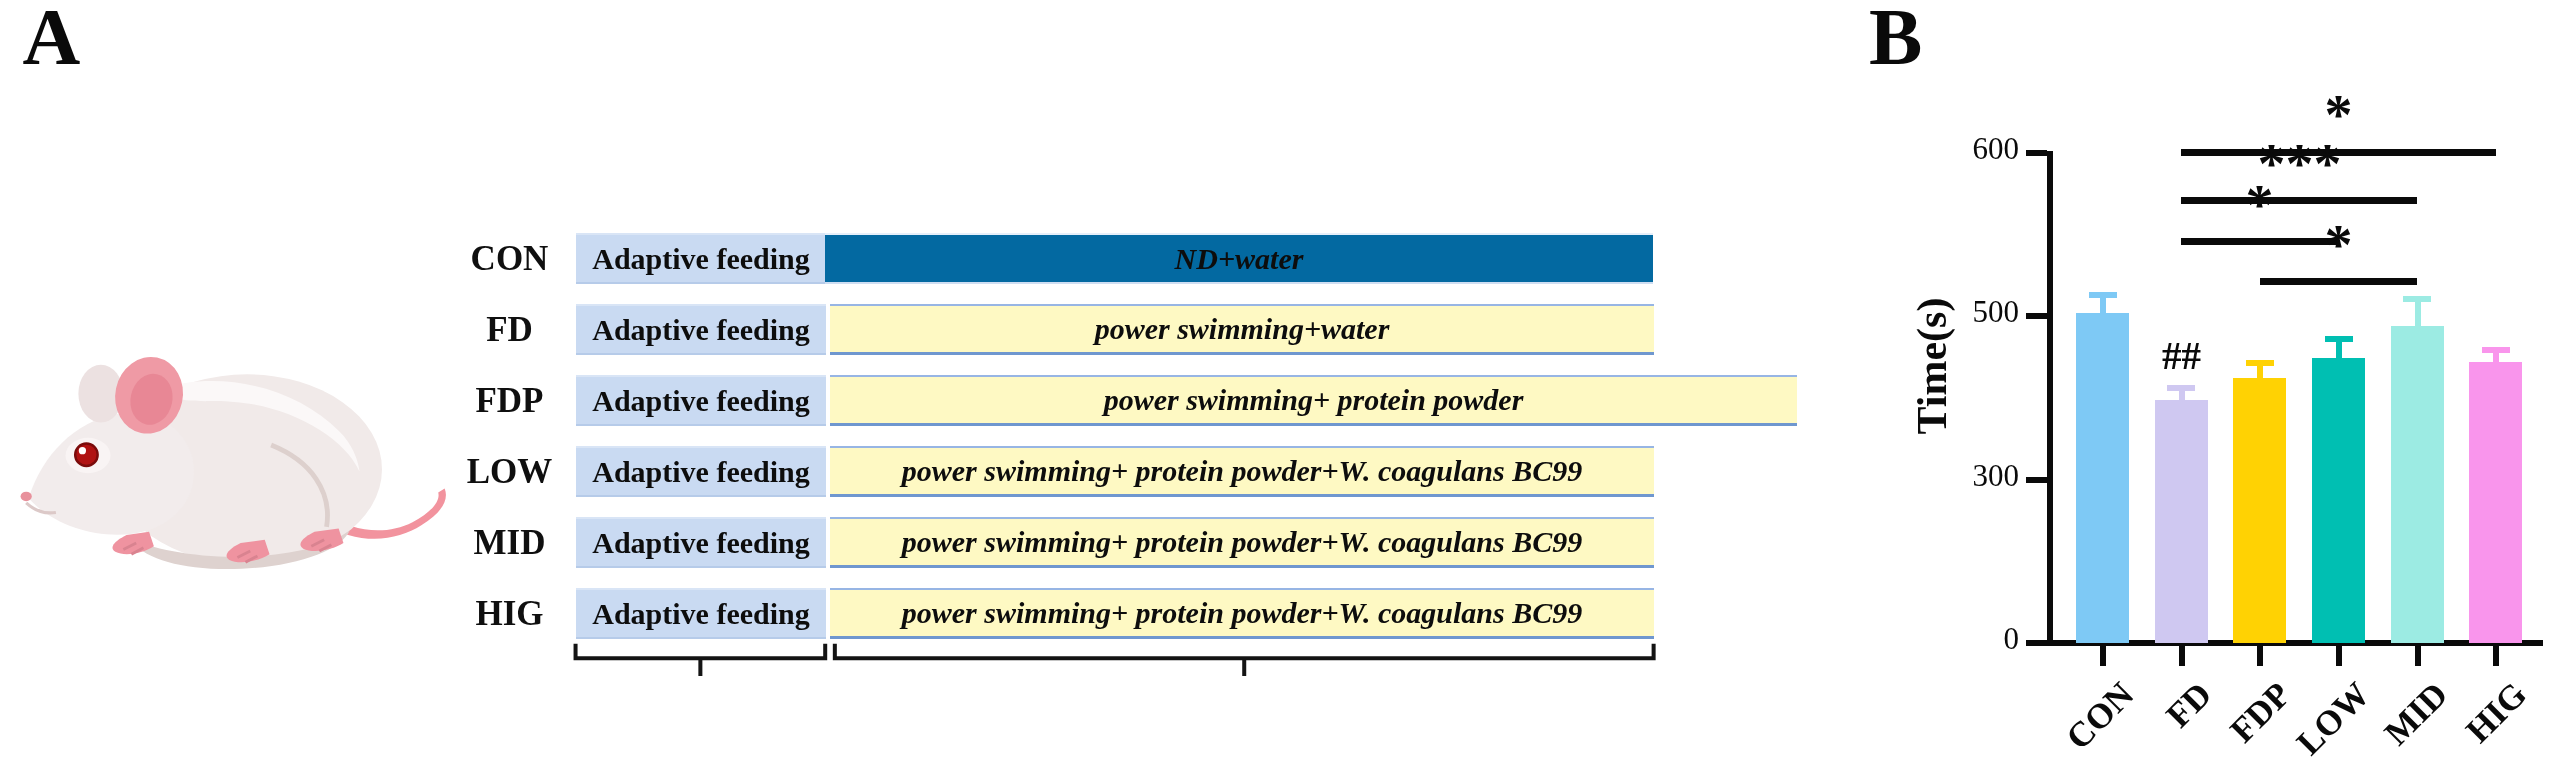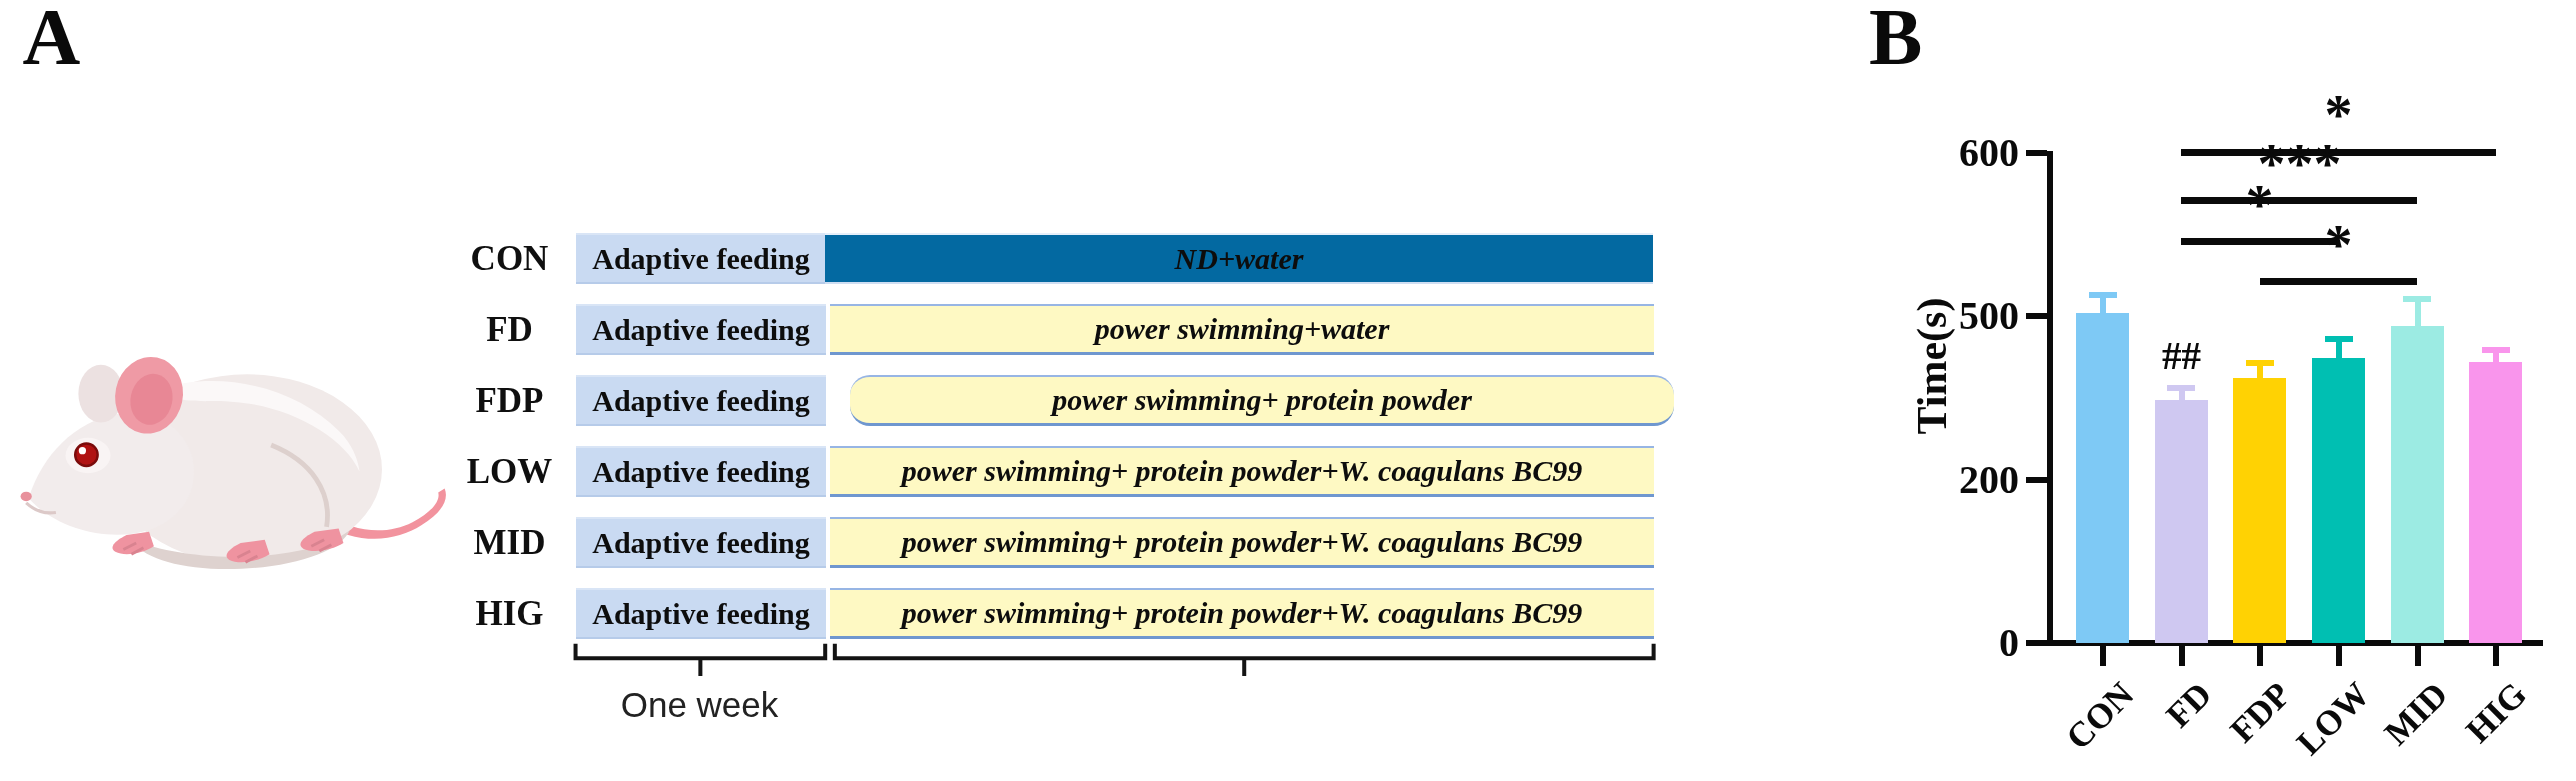--- a/index.html
+++ b/index.html
@@ -55,21 +55,21 @@
   .y-axis-label{
     position:absolute;left:1811px;top:345px;width:241px;text-align:center;
     font-size:42px;font-weight:bold;color:#0a0a0a;line-height:1;
     transform:rotate(-90deg);transform-origin:50% 50%;
   }
   .axis-line,.tickmark,.bar,.err-stem,.err-cap,.sig-line{position:absolute;}
   .axis-line,.tickmark{background:#0a0a0a;}
   .sig-line{background:#0a0a0a;}
   .ytick-label{
     position:absolute;left:1870px;width:149px;text-align:right;
-    font-size:40px;font-weight:bold;color:#0a0a0a;line-height:1;
+    font-size:31px;font-weight:normal;color:#0a0a0a;line-height:1;
   }
   .xcat-label{
     position:absolute;width:144px;text-align:right;
     font-size:35px;font-weight:bold;color:#0a0a0a;line-height:1;
     transform:rotate(-45deg);transform-origin:100% 0%;
   }
   .sig-label{
     position:absolute;width:241px;text-align:center;
     font-size:56px;font-weight:bold;color:#0a0a0a;line-height:1;
   }
@@ -109,46 +109,45 @@
 
   <div id="rows">
       <div class="group-label" style="left: 417px; top: 241px;">CON</div>
       <div class="afbox" style="left: 576px; top: 233px; width: 250px; height: 51px;">Adaptive feeding</div>
       <div class="trbox light" style="left: 825px; top: 233px; width: 828px; height: 51px;">ND+water</div>
       <div class="group-label" style="left: 417px; top: 312px;">FD</div>
       <div class="afbox" style="left: 576px; top: 304px; width: 250px; height: 51px;">Adaptive feeding</div>
       <div class="trbox dark" style="left: 830px; top: 304px; width: 824px; height: 51px;">power swimming+water</div>
       <div class="group-label" style="left: 417px; top: 383px;">FDP</div>
       <div class="afbox" style="left: 576px; top: 375px; width: 250px; height: 51px;">Adaptive feeding</div>
-      <div class="trbox dark" style="left: 850px; top: 375px; width: 824px; height: 51px; border-radius: 20px;">power swimming+ protein powder</div>
+      <div class="trbox dark" style="left: 830px; top: 375px; width: 967px; height: 51px;">power swimming+ protein powder</div>
       <div class="group-label" style="left: 417px; top: 454px;">LOW</div>
       <div class="afbox" style="left: 576px; top: 446px; width: 250px; height: 51px;">Adaptive feeding</div>
       <div class="trbox dark" style="left: 830px; top: 446px; width: 824px; height: 51px;">power swimming+ protein powder+W. coagulans BC99</div>
       <div class="group-label" style="left: 417px; top: 525px;">MID</div>
       <div class="afbox" style="left: 576px; top: 517px; width: 250px; height: 51px;">Adaptive feeding</div>
       <div class="trbox dark" style="left: 830px; top: 517px; width: 824px; height: 51px;">power swimming+ protein powder+W. coagulans BC99</div>
       <div class="group-label" style="left: 417px; top: 596px;">HIG</div>
       <div class="afbox" style="left: 576px; top: 588px; width: 250px; height: 51px;">Adaptive feeding</div>
       <div class="trbox dark" style="left: 830px; top: 588px; width: 824px; height: 51px;">power swimming+ protein powder+W. coagulans BC99</div>
     </div>
 
   <svg style="position:absolute;left:0;top:0;" width="1766" height="782" viewBox="0 0 2200 974">
     <path d="M717,802 L717,820 L1028,820 L1028,802 M872.5,820 L872.5,842" stroke="#141414" stroke-width="5" fill="none"></path>
     <path d="M1040,802 L1040,820 L2060,820 L2060,802 M1550,820 L1550,842" stroke="#141414" stroke-width="5" fill="none"></path>
   </svg>
-  <div class="bracket-label" style="left:531px;top:687px;">One week</div>
 
   <div class="y-axis-label">Time(s)</div>
   <div id="chart">
       <div class="axis-line" style="left: 2047px; top: 151px; width: 5.6px; height: 494px;"></div>
       <div class="axis-line" style="left: 2047px; top: 640px; width: 496px; height: 5.6px;"></div>
       <div class="tickmark" style="left: 2026px; top: 640px; width: 21px; height: 5.6px;"></div>
       <div class="ytick-label" style="top: 623px;">0</div>
       <div class="tickmark" style="left: 2026px; top: 477px; width: 21px; height: 5.6px;"></div>
-      <div class="ytick-label" style="top: 460px;">200</div>
+      <div class="ytick-label" style="top: 460px;">300</div>
       <div class="tickmark" style="left: 2026px; top: 313px; width: 21px; height: 5.6px;"></div>
       <div class="ytick-label" style="top: 296px;">500</div>
       <div class="tickmark" style="left: 2026px; top: 150px; width: 21px; height: 5.6px;"></div>
       <div class="ytick-label" style="top: 133px;">600</div>
       <div class="err-stem" style="left: 2100px; top: 295px; width: 5.6px; height: 20px; background: rgb(126, 201, 245);"></div>
       <div class="err-cap" style="left: 2089px; top: 292px; width: 28px; height: 5.6px; background: rgb(126, 201, 245);"></div>
       <div class="bar" style="left: 2076px; top: 313px; width: 53px; height: 330px; background: rgb(126, 201, 245);"></div>
       <div class="tickmark" style="left: 2100px; top: 645px; width: 5.6px; height: 21px;"></div>
       <div class="xcat-label" style="left: 1971px; top: 676px;">CON</div>
       <div class="err-stem" style="left: 2179px; top: 387px; width: 5.6px; height: 14.4px; background: rgb(207, 200, 241);"></div>

